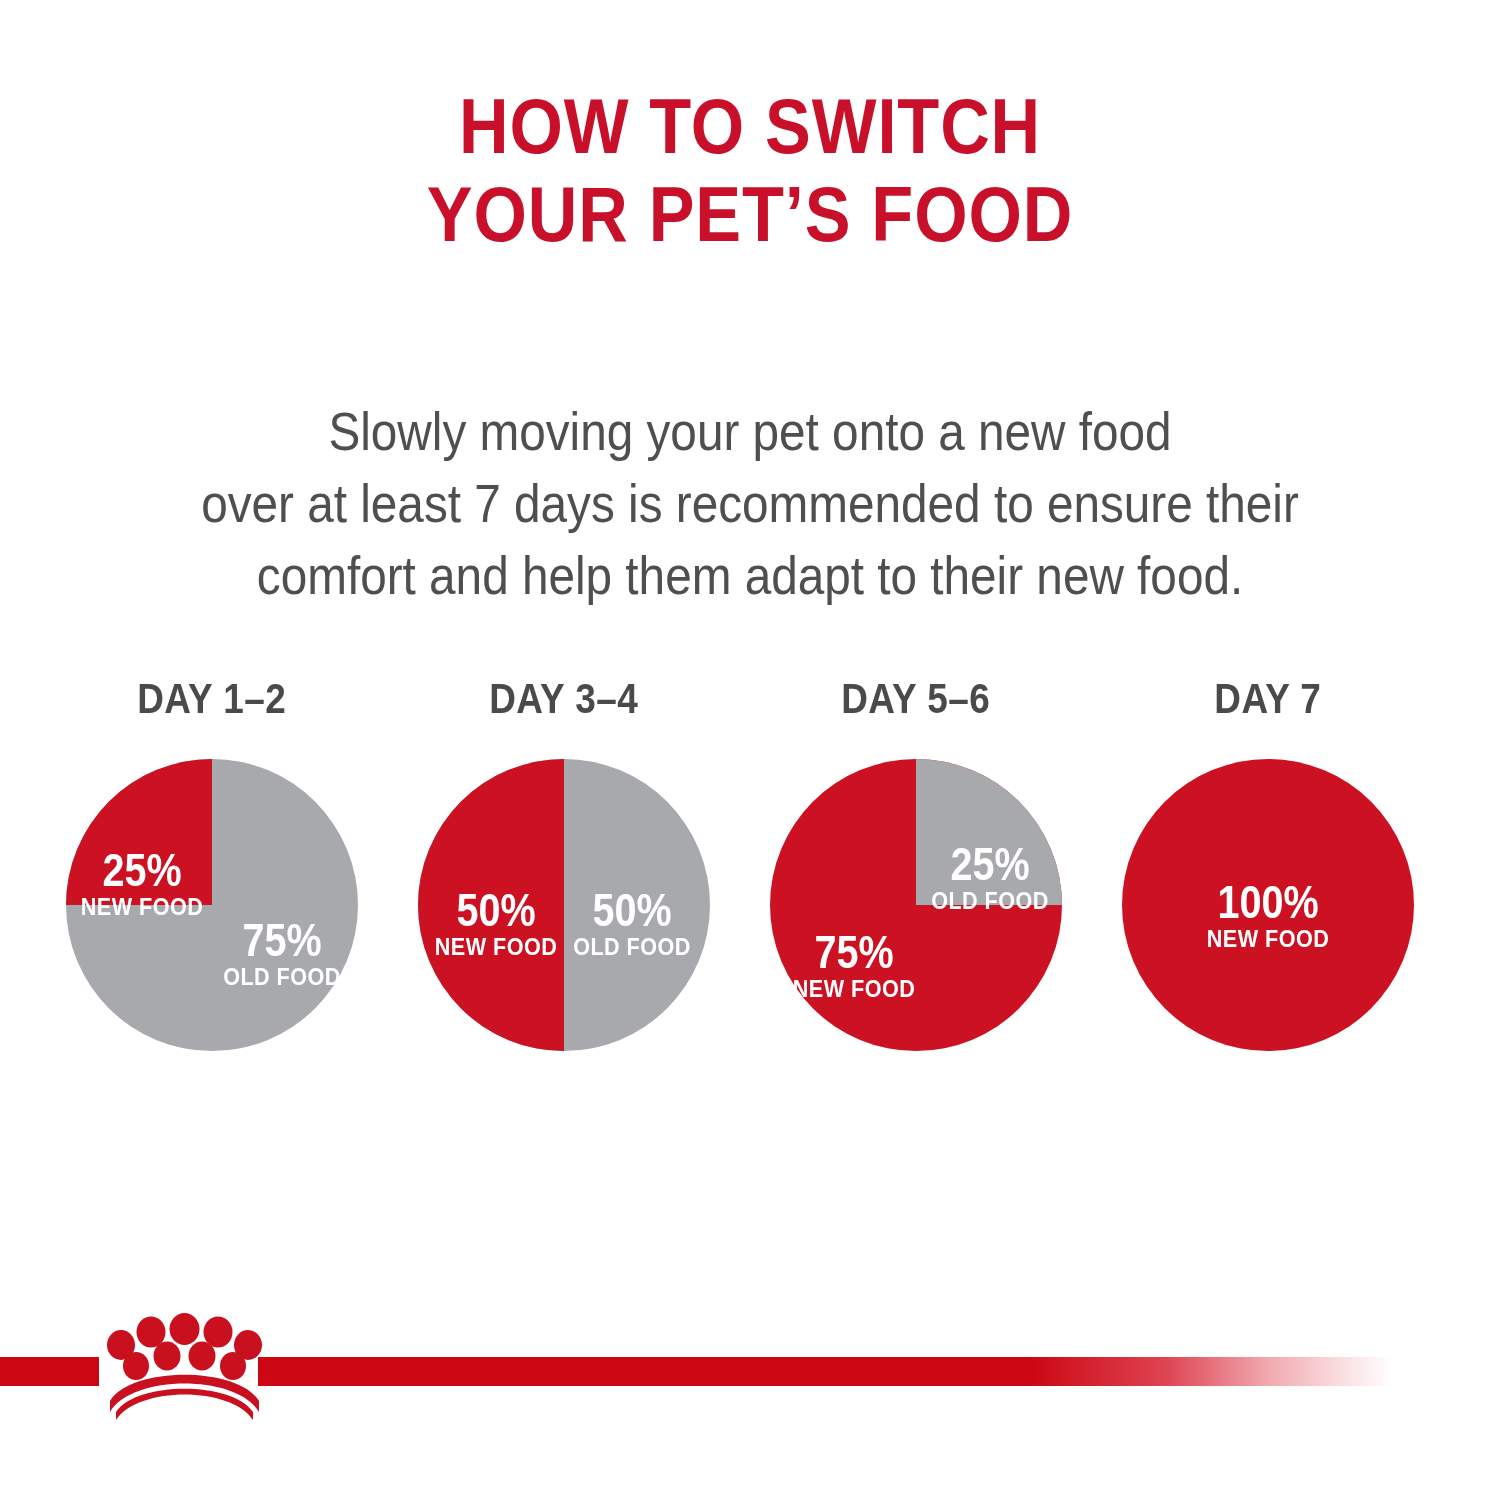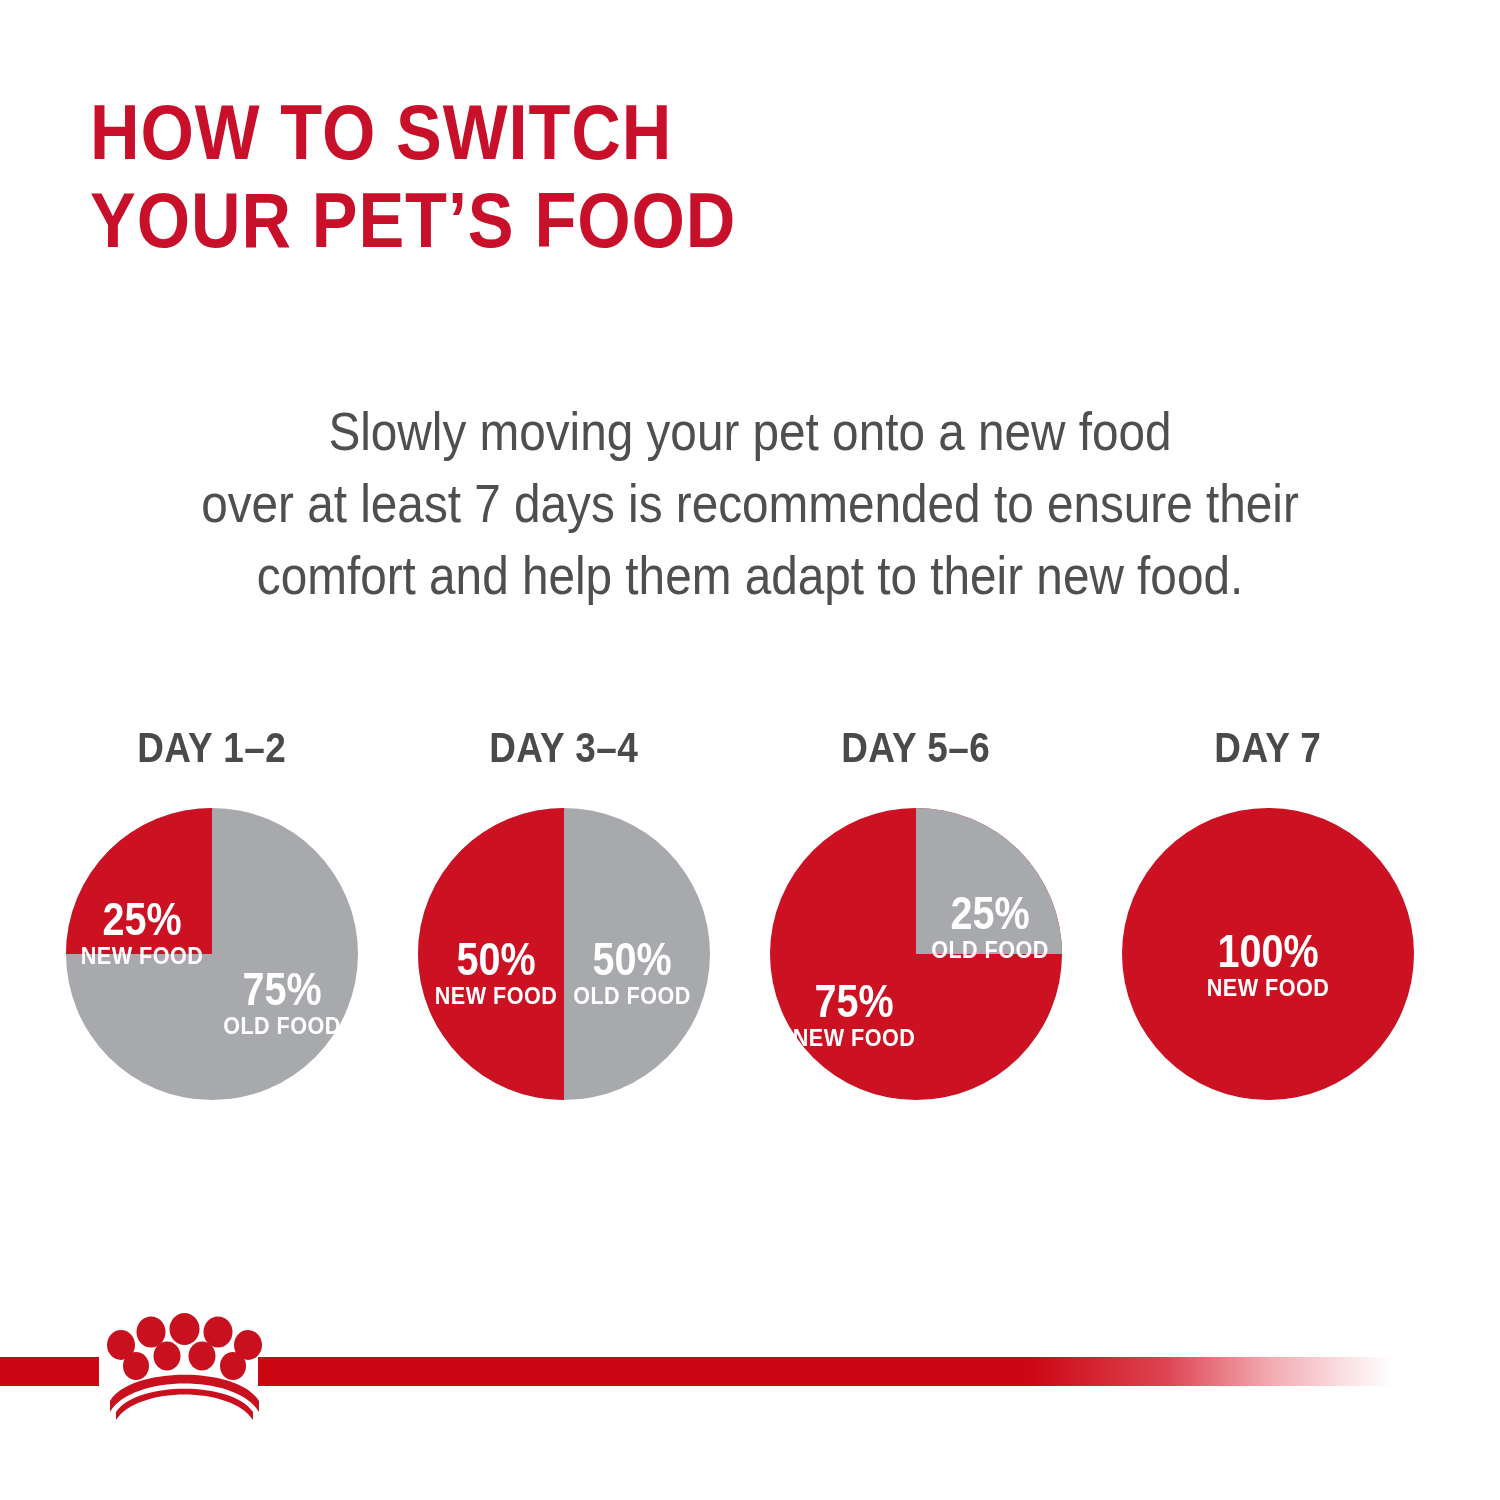--- a/index.html
+++ b/index.html
@@ -14,22 +14,23 @@
     position: relative;
     overflow: hidden;
     font-family: "Liberation Sans", "DejaVu Sans", sans-serif;
     -webkit-font-smoothing: antialiased;
   }
 
   
   .title-block {
     position: absolute;
     left: 0;
-    top: 88px;
-    width: 1500px;
+    top: 82px;
+    width: 1500px;
+    text-align: center;
   }
   .title-line {
     display: block;
     color: #C8102A;
     font-family: "Liberation Sans Narrow", "Liberation Sans", sans-serif;
     font-weight: bold;
     font-size: 78px;
     line-height: 88px;
     letter-spacing: 1px;
     transform: scaleX(0.88);
@@ -56,26 +57,26 @@
     letter-spacing: 0px;
     transform: scaleX(0.90);
     transform-origin: center center;
     white-space: nowrap;
   }
 
   
   .pies {
     position: absolute;
     left: 0;
-    top: 680px;
+    top: 654px;
     width: 1480px;
     height: 420px;
     display: flex;
     justify-content: center;
-    align-items: flex-end;
+    align-items: center;
   }
   .pie-col {
     width: 352px;
     display: flex;
     flex-direction: column;
     align-items: center;
   }
   .day-label {
     color: #4A4A4A;
     font-family: "Liberation Sans Narrow", "Liberation Sans", sans-serif;

